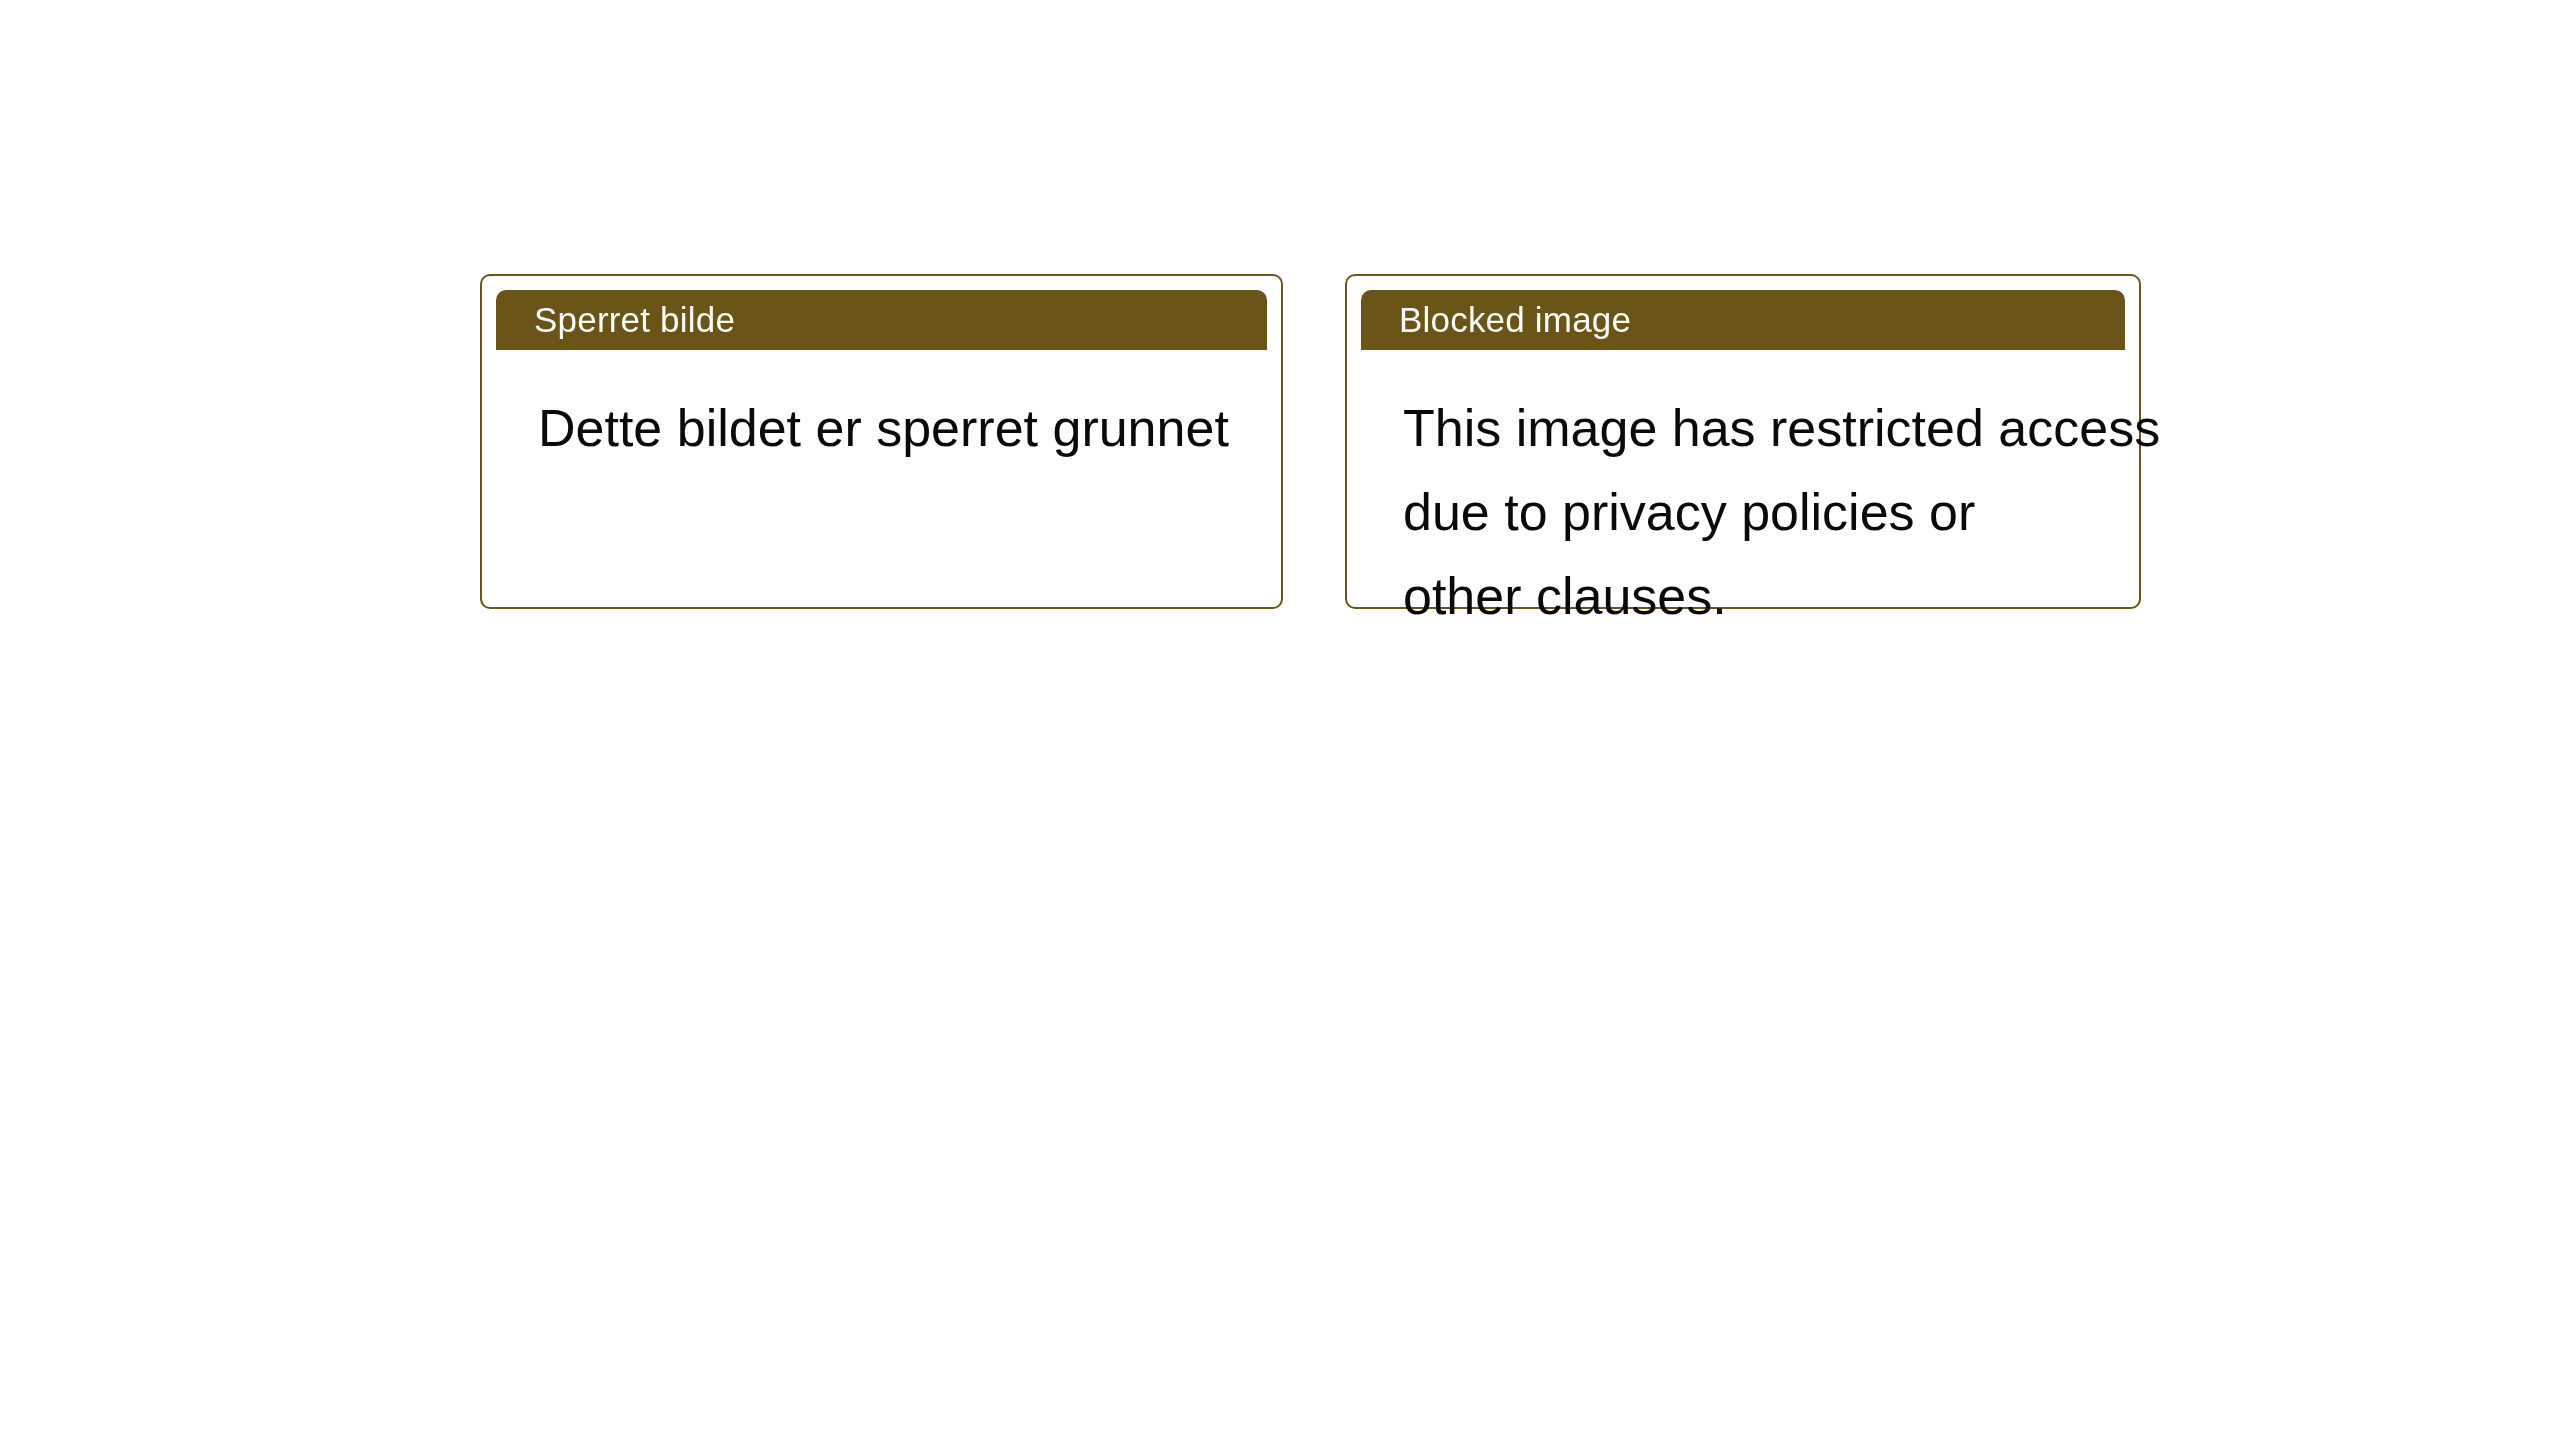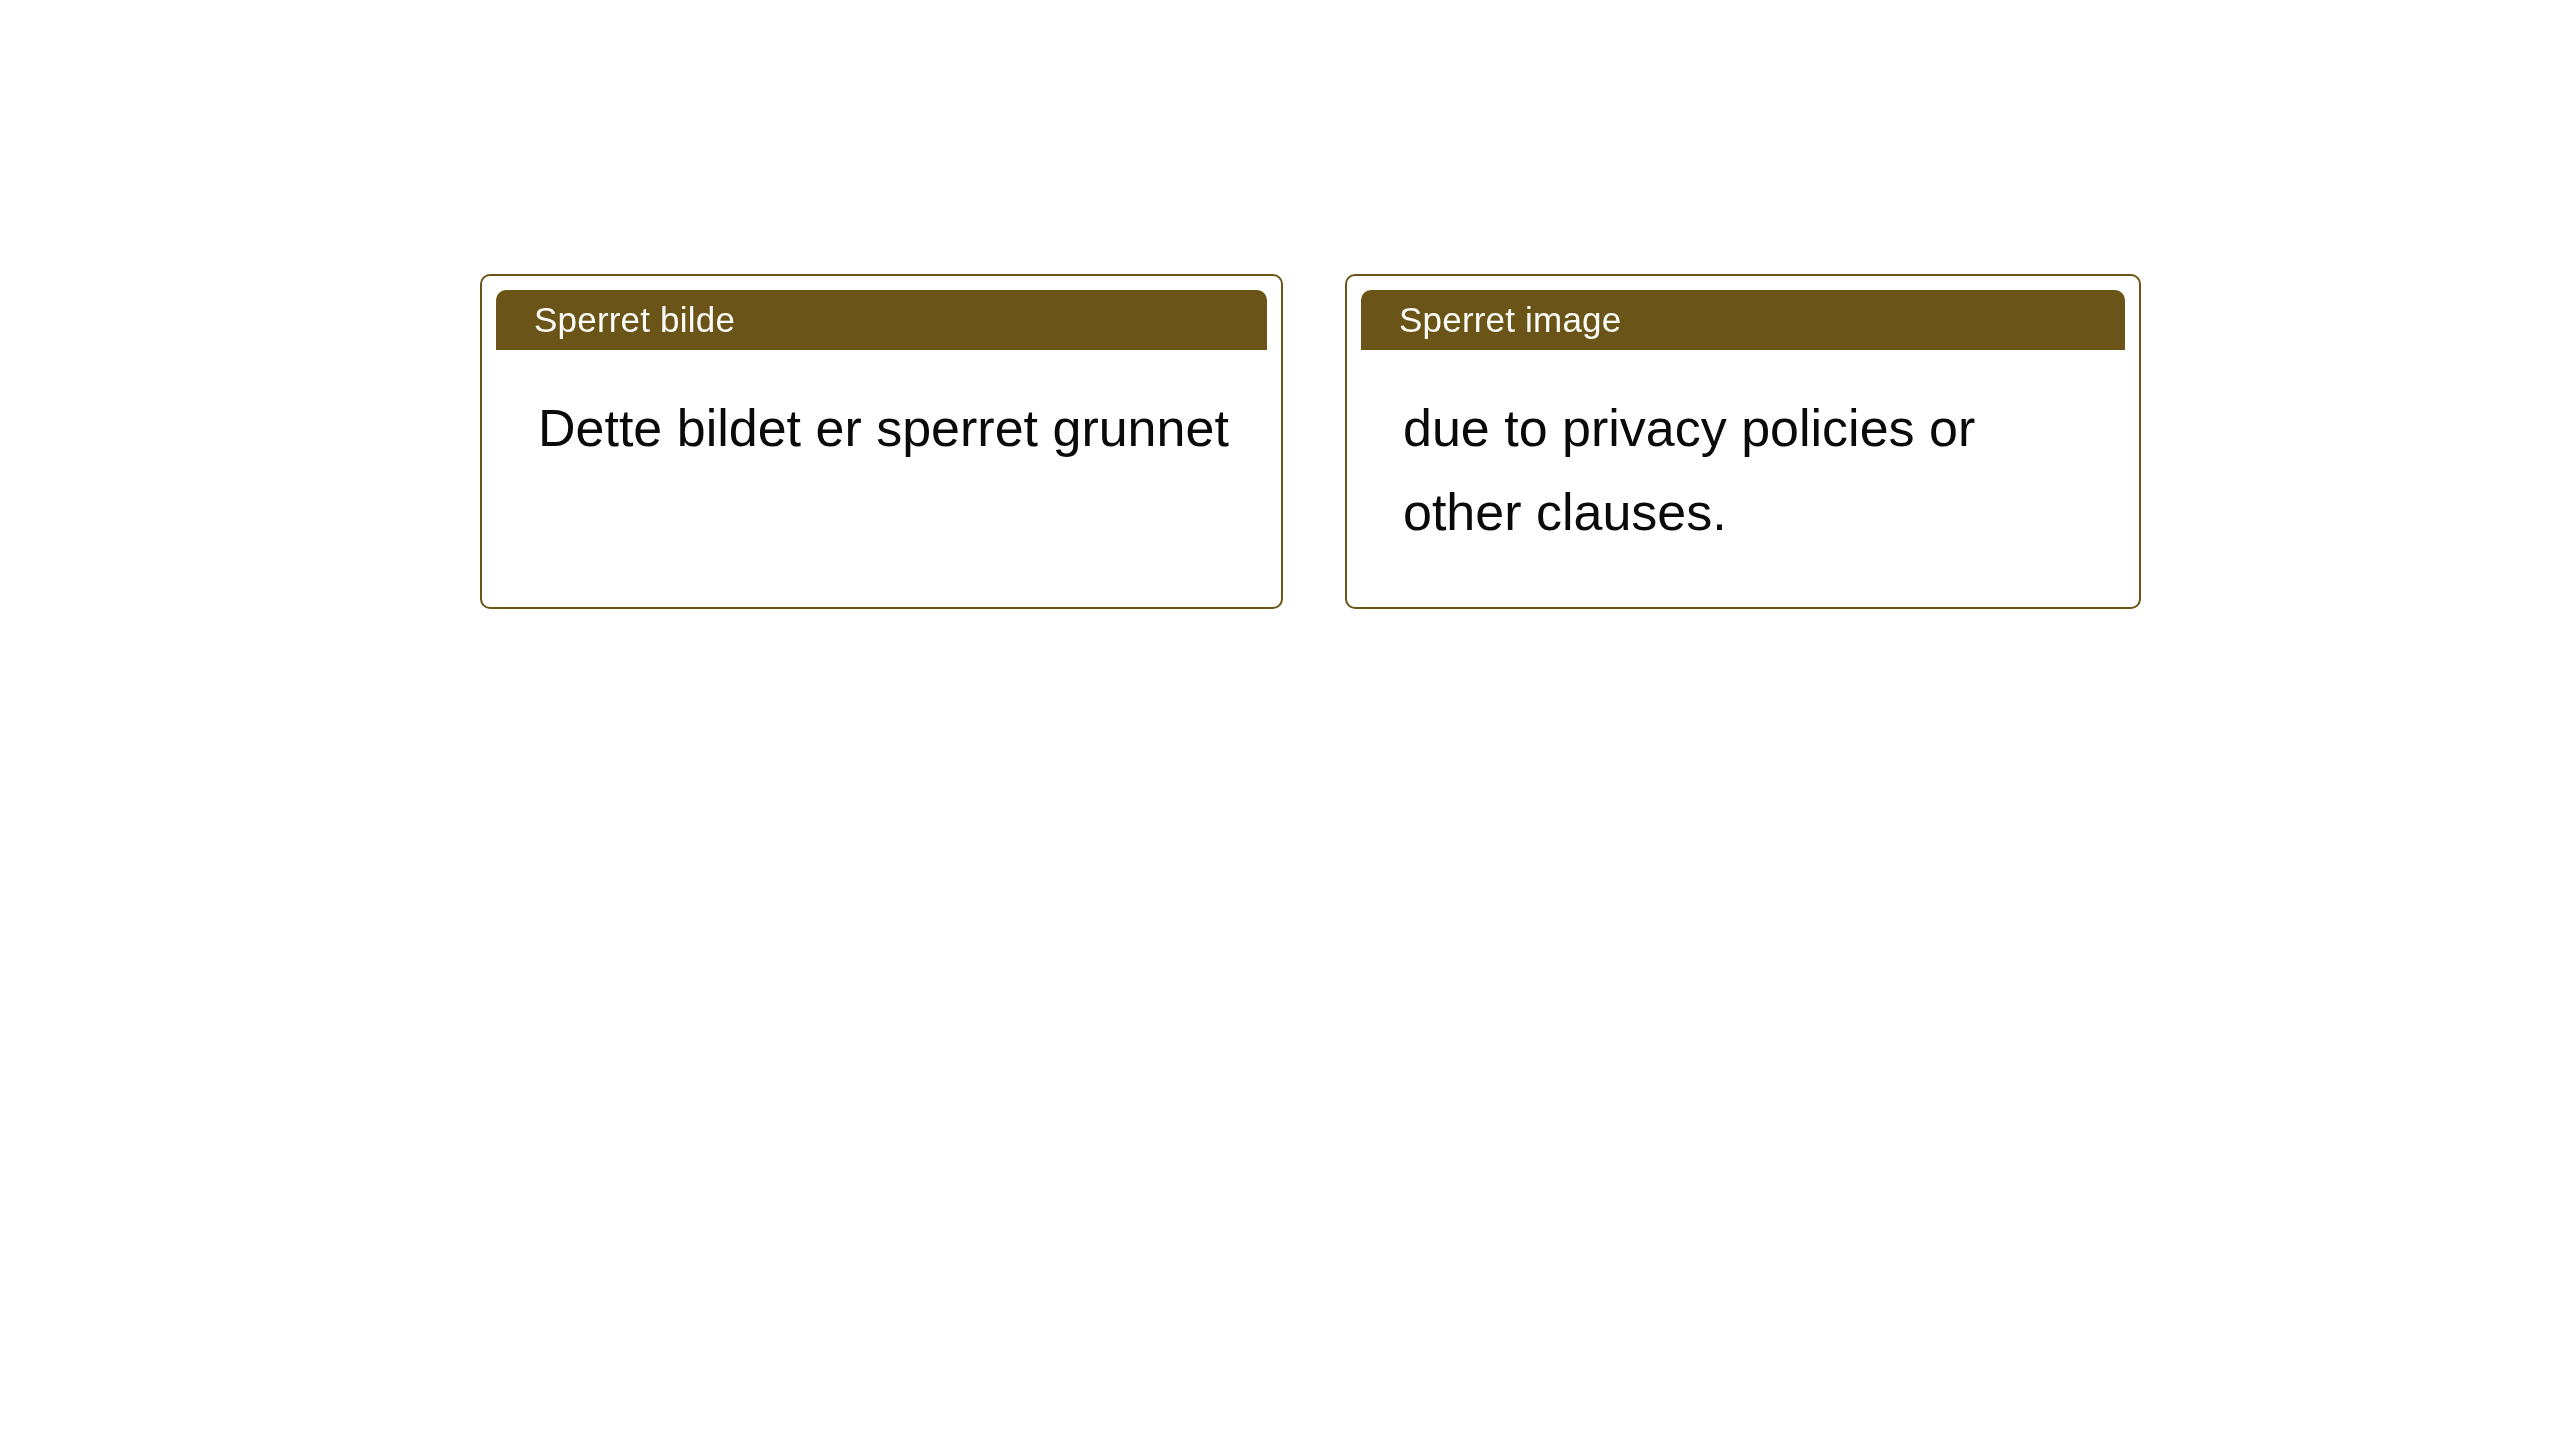--- a/index.html
+++ b/index.html
@@ -63,21 +63,22 @@
     <div class="card-header">
       <span class="card-title">Sperret bilde</span>
     </div>
     <div class="card-body">
       <div class="body-line">Dette bildet er sperret grunnet</div>
     </div>
   </div>
 
   <div class="notice-card en">
     <div class="card-header">
-      <span class="card-title">Sperret image</span>
+      <span class="card-title">Blocked image</span>
     </div>
     <div class="card-body">
+      <div class="body-line">This image has restricted access</div>
       <div class="body-line">due to privacy policies or</div>
       <div class="body-line">other clauses.</div>
     </div>
   </div>
 
 </div>
 
 </body></html>

